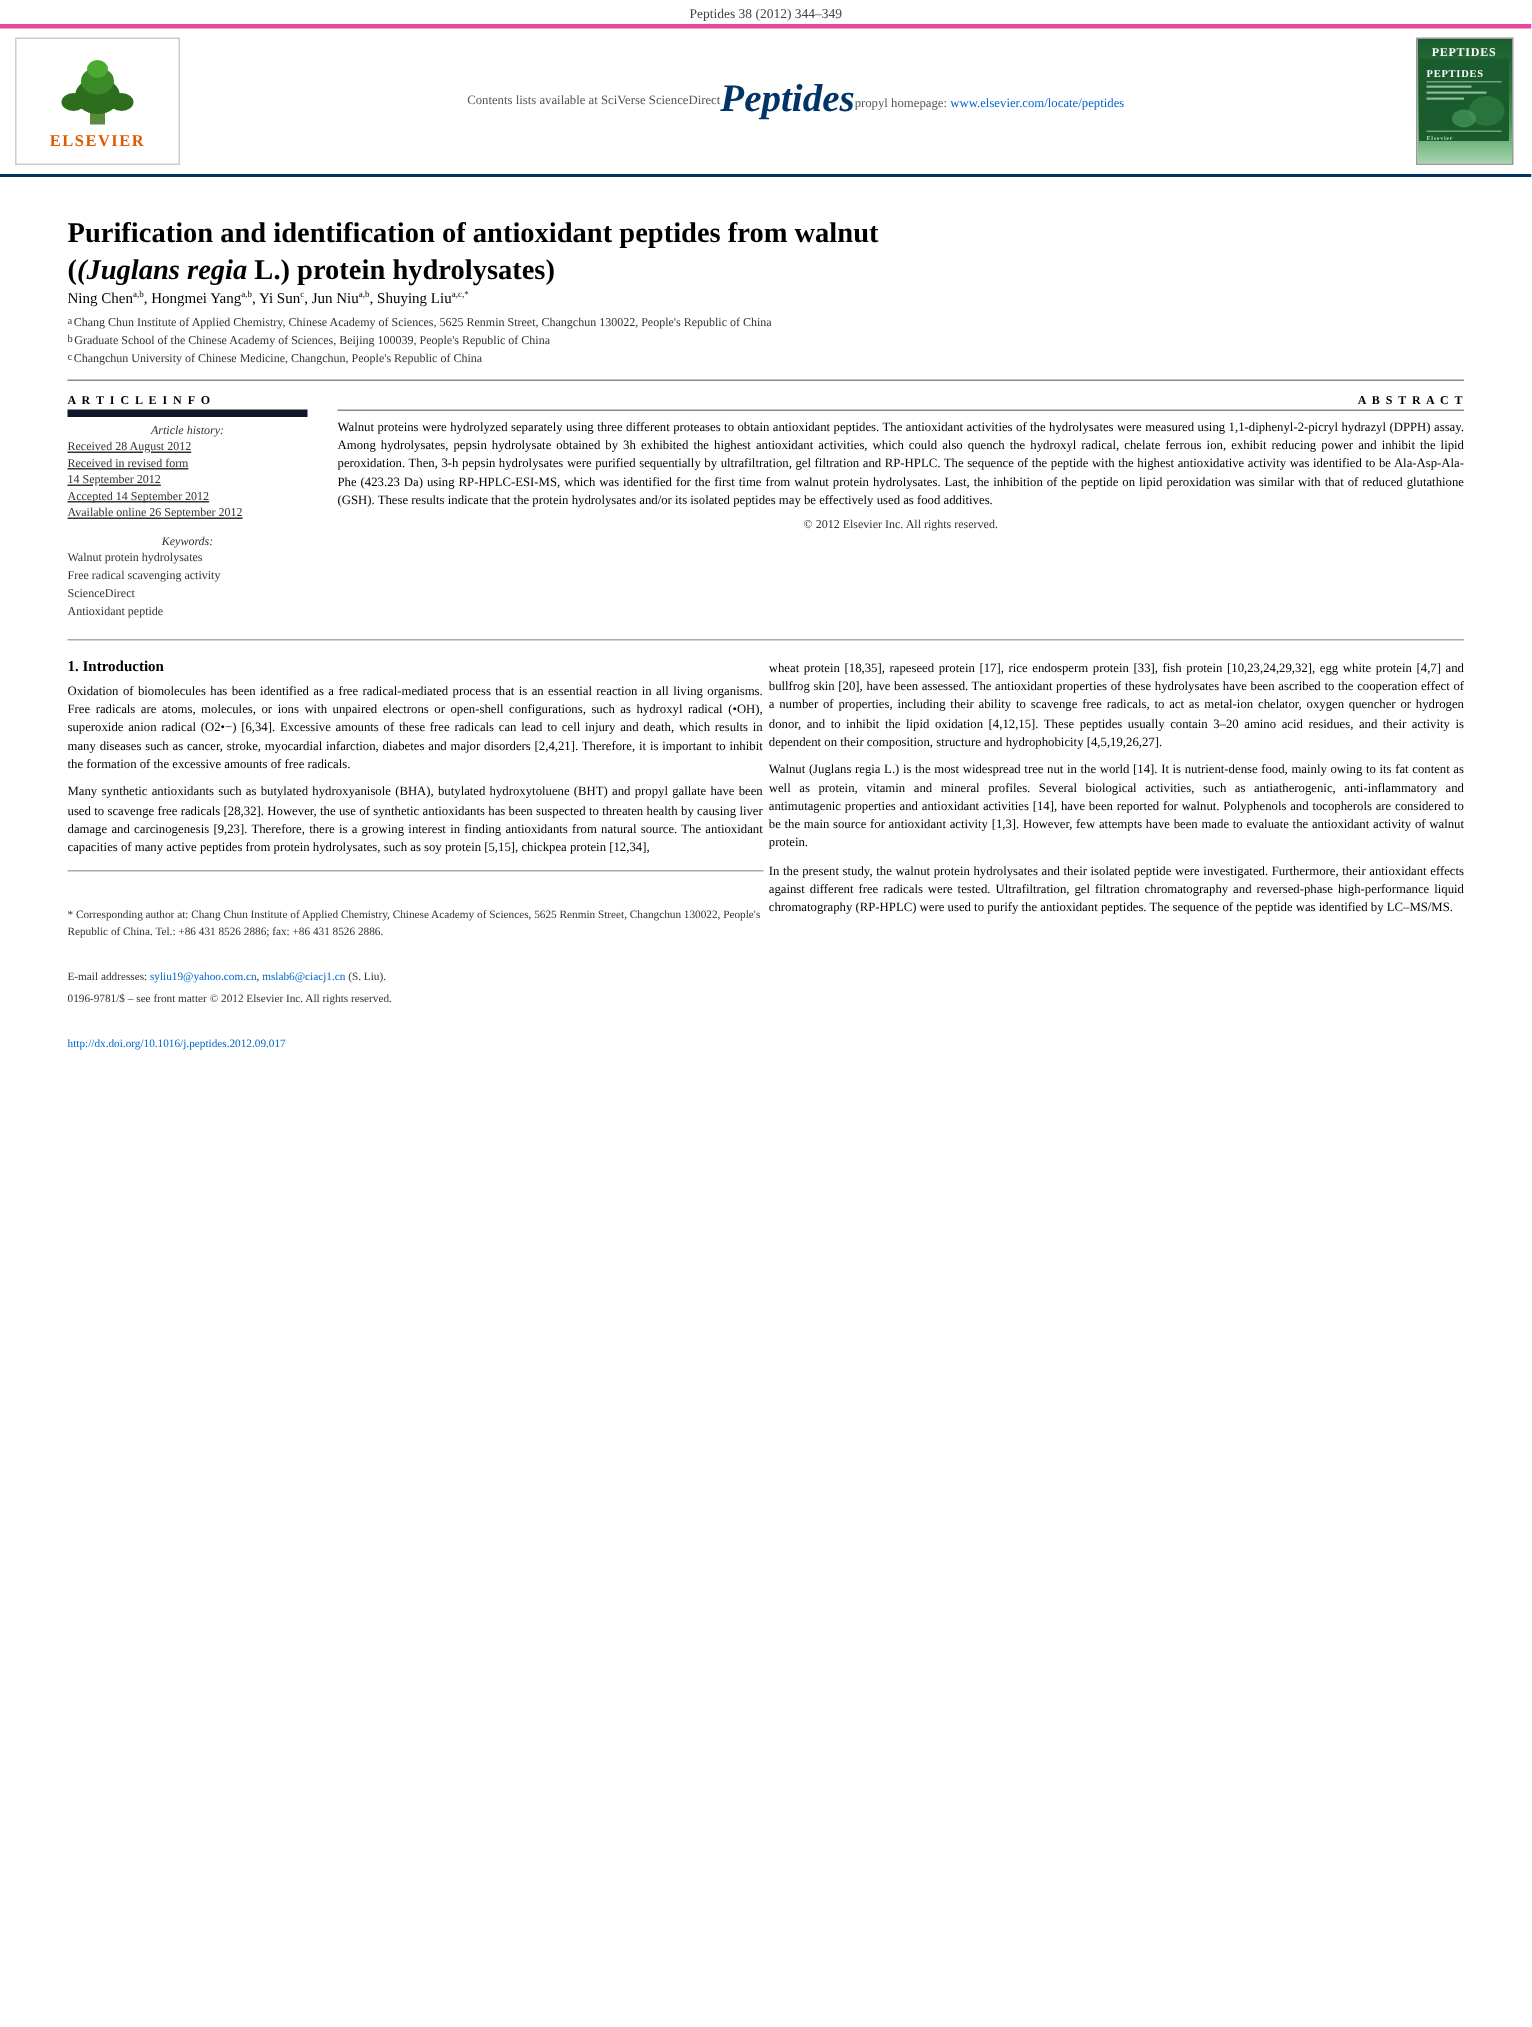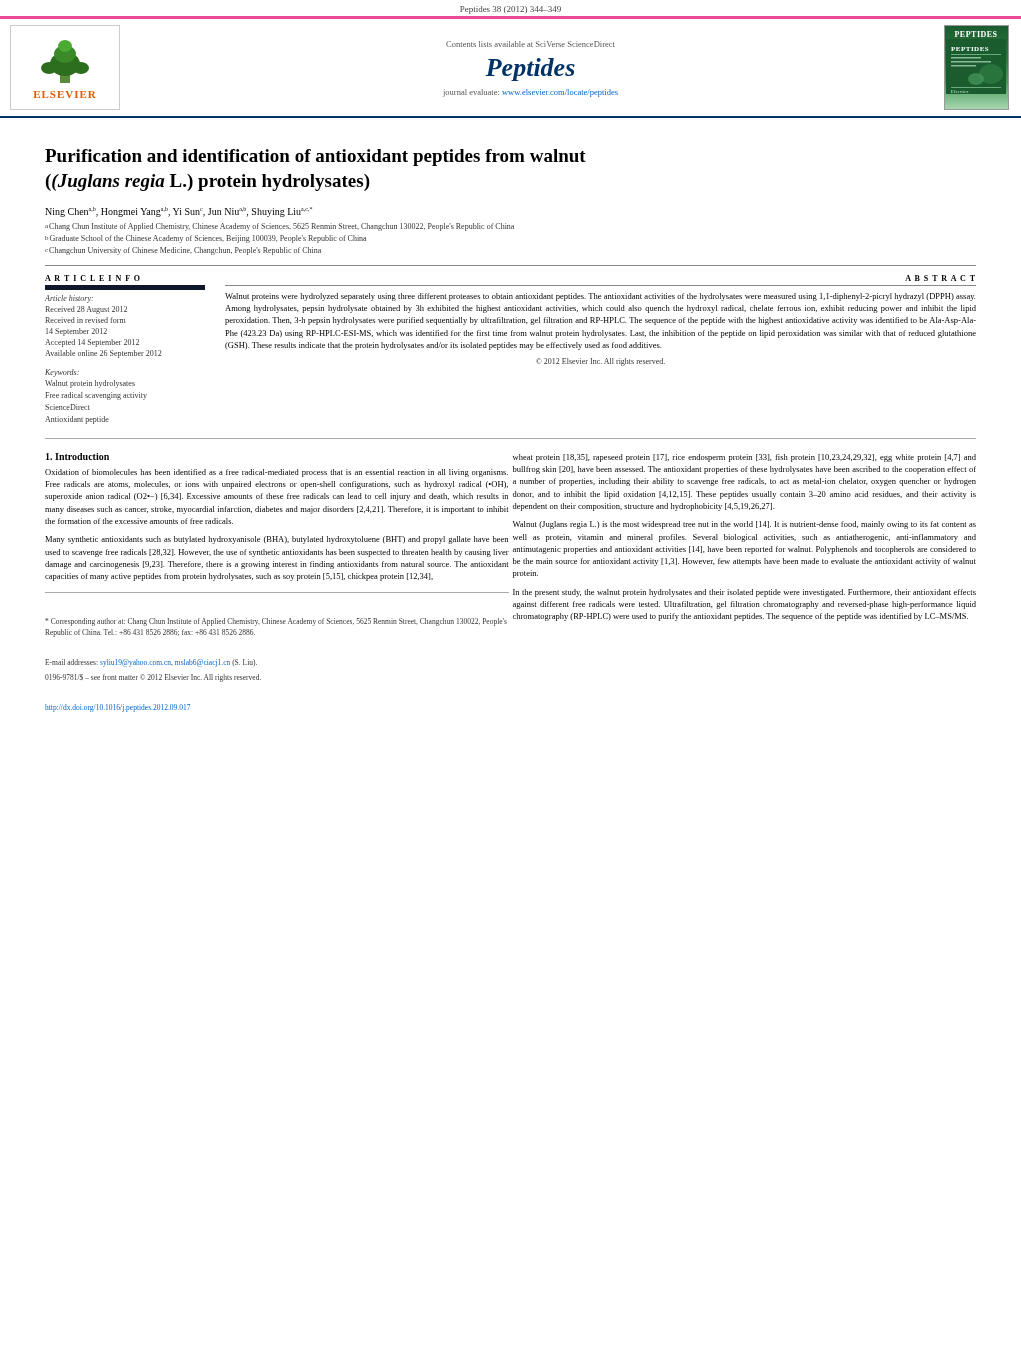--- a/index.html
+++ b/index.html
@@ -48,21 +48,21 @@
       font-size: 11px;
       font-weight: bold;
       color: #e05a00;
       letter-spacing: 1px;
       margin-top: 2px;
     }
 
     .journal-center {
       flex: 1;
       display: flex;
-      flex-direction: column;
+      flex-direction: row;
       align-items: center;
       justify-content: center;
     }
 
     .sciverse-line {
       font-size: 8.5px;
       color: #555;
       margin-bottom: 4px;
     }
 
@@ -117,21 +117,21 @@
     }
 
     .paper-content {
       padding: 10px 45px;
     }
 
     .paper-title {
       font-size: 19px;
       font-weight: bold;
       color: #000;
-      margin: 16px 0 12px 0;
+      margin: 16px 0 0 0;
       line-height: 1.3;
     }
 
     .paper-title .italic {
       font-style: italic;
     }
 
     .authors {
       font-size: 10px;
       color: #000;
@@ -182,26 +182,28 @@
       padding-bottom: 2px;
       margin-bottom: 4px;
     }
 
     .info-label {
       font-style: italic;
       font-size: 8px;
       color: #333;
       margin-top: 4px;
       margin-bottom: 1px;
+      text-align: center;
     }
 
     .info-content {
       font-size: 8px;
       color: #333;
       line-height: 1.4;
+      text-decoration: underline;
     }
 
     .keywords-list {
       font-size: 8px;
       color: #333;
       line-height: 1.5;
     }
 
     .abstract-col {
       flex: 1;
@@ -304,21 +306,21 @@
     </svg>
     <div class="elsevier-text">ELSEVIER</div>
   </div>
 
   <div class="journal-center">
     <div class="sciverse-line">
       <span>Contents lists available at SciVerse ScienceDirect</span>
     </div>
     <div class="journal-title">Peptides</div>
     <div class="journal-homepage">
-      <span>journal evaluate:</span>
+      <span>propyl homepage:</span>
       <span class="homepage-link">www.elsevier.com/locate/peptides</span>
     </div>
   </div>
 
   <div class="journal-cover">
     <div class="cover-img">
       <div class="cover-title">PEPTIDES</div>
       <svg width="60" height="55" viewBox="0 0 60 55">
         <rect x="0" y="0" width="60" height="55" fill="#1a5c2e"></rect>
         <text x="5" y="12" font-size="7" fill="white" font-weight="bold">PEPTIDES</text>

